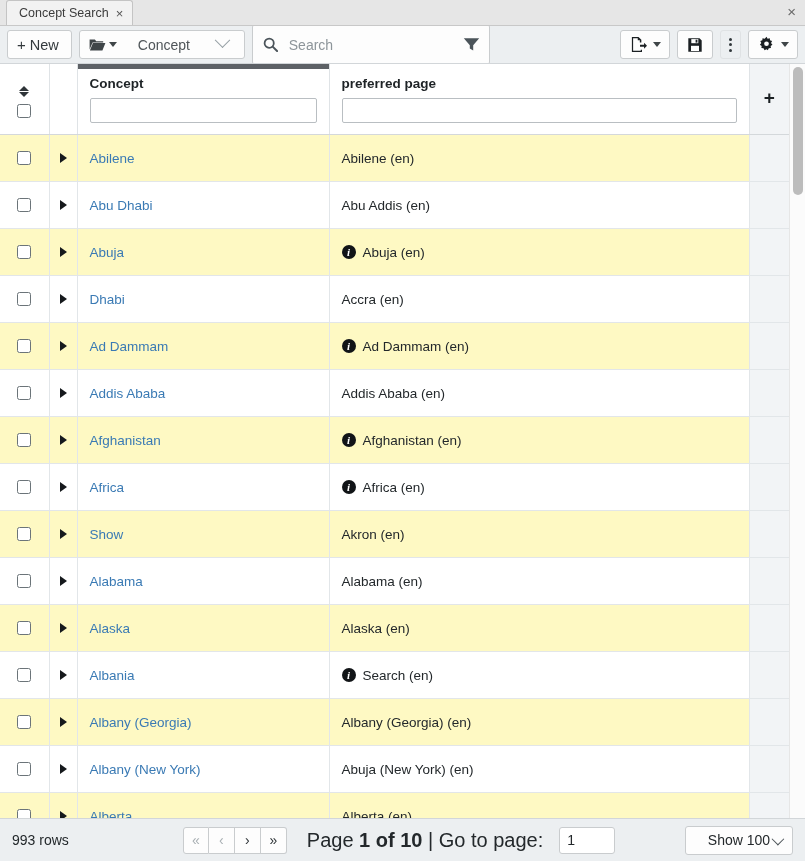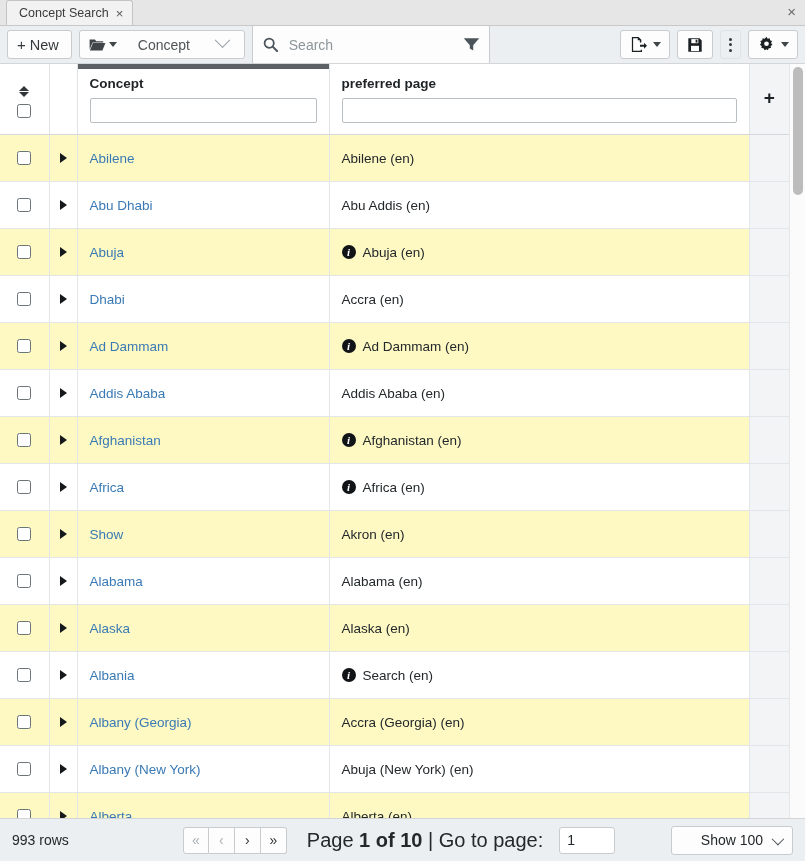--- a/index.html
+++ b/index.html
@@ -377,21 +377,21 @@
     background: #fff;
     font-family: "Liberation Sans", sans-serif;
     font-size: 14px;
     padding: 0 7px;
     color: #23282b;
     outline: none;
     margin-left: 6px;
   }
   .showsel {
     margin-left: auto;
-    width: 122px; height: 29px;
+    width: 108px; height: 29px;
     background: #fdfdfd;
     border: 1px solid #c9ccce;
     border-radius: 3px;
     display: flex;
     align-items: center;
     justify-content: center;
     position: relative;
     font-size: 14px;
     color: #23282b;
     cursor: pointer;
@@ -695,21 +695,21 @@
             <td class="addcell"></td>
           </tr>
           <tr class="odd">
             <td class="c-chk-cell">
               <span class="cbx" style="margin: 0px auto;"></span>
             </td>
             <td class="c-exp-cell"><span class="expander"></span></td>
             <td><span class="link">Albany (Georgia)</span></td>
             <td>
               <span class="pref">
-                <span>Accra (Georgia) (en)</span>
+                <span>Albany (Georgia) (en)</span>
               </span>
             </td>
             <td class="addcell"></td>
           </tr>
           <tr class="even">
             <td class="c-chk-cell">
               <span class="cbx" style="margin: 0px auto;"></span>
             </td>
             <td class="c-exp-cell"><span class="expander"></span></td>
             <td><span class="link">Albany (New York)</span></td>

